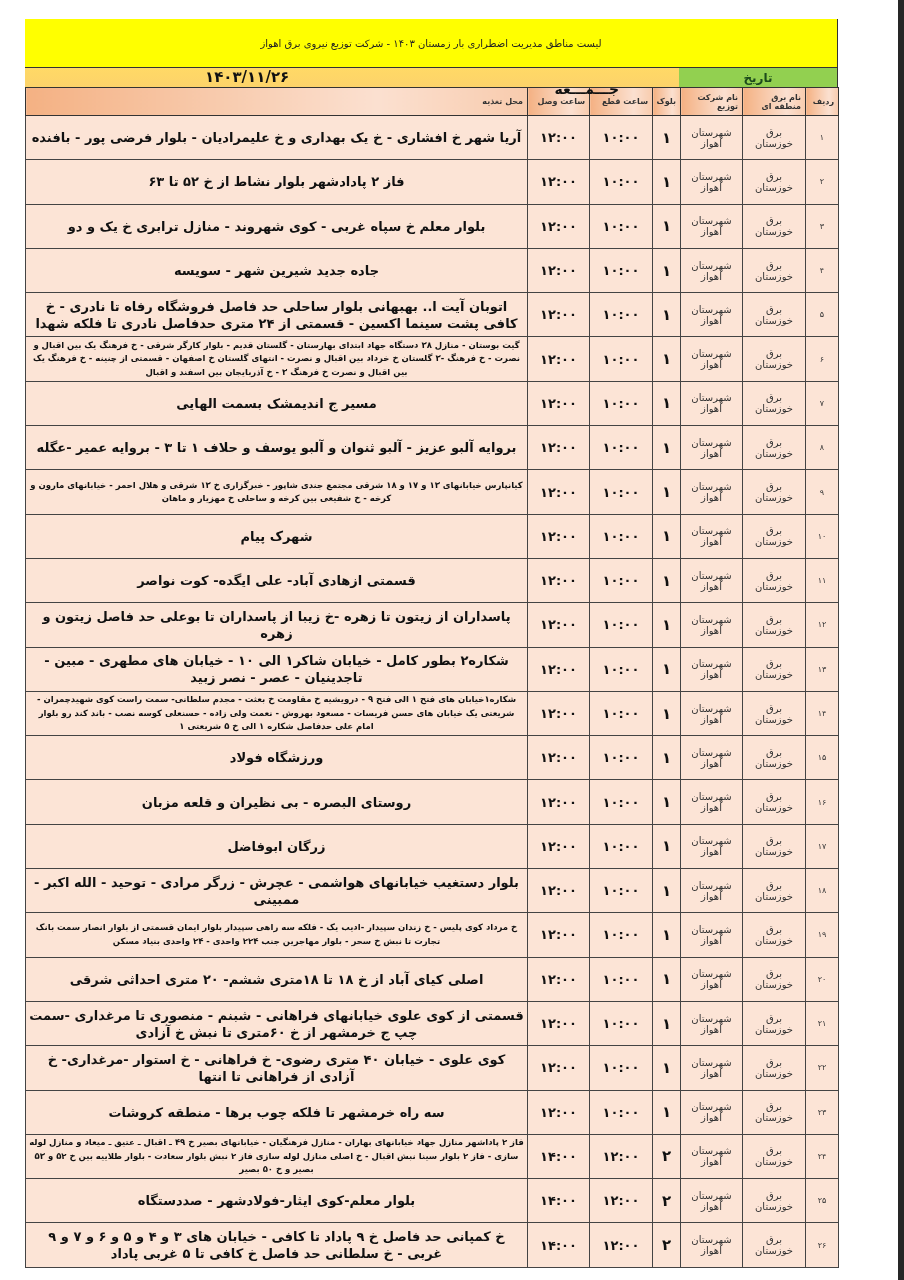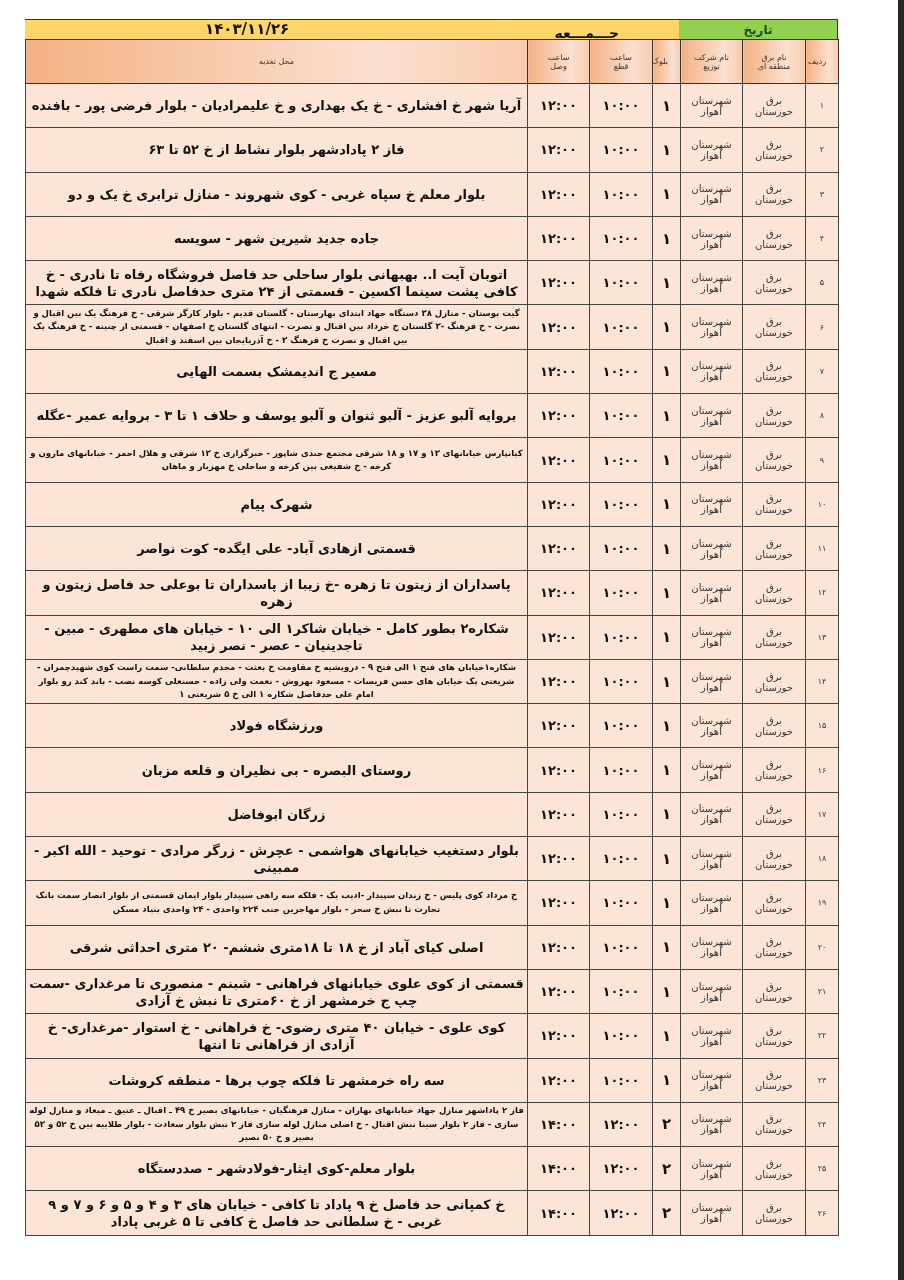--- a/index.html
+++ b/index.html
@@ -18,51 +18,54 @@
     height:19px; display:flex; direction:rtl; border-top:1px solid #333;
   }
   .date-label {
     width:158px; background:#92d050; color:#1c4b1c; font-weight:bold; font-size:12px;
     display:flex; align-items:center; justify-content:center; border-right:1px solid #333;
   }
   .date-main {
     flex:1; background:linear-gradient(#ffd966,#fcd36a); position:relative;
   }
   .day-name {
-    position:absolute; right:60px; top:4px; height:32px; line-height:19px;
+    position:absolute; right:60px; top:12px; height:32px; line-height:19px;
     font-weight:bold; font-size:14px; color:#111; letter-spacing:2px;
   }
   .date-val {
     position:absolute; left:180px; top:0; height:18px; line-height:19px;
     font-weight:bold; font-size:15px; color:#111;
   }
   table { border-collapse:collapse; width:813px; table-layout:fixed; direction:rtl; }
   th {
-    height:19px; font-weight:normal; font-size:8px; color:#333;
+    height:19px; font-weight:bold; font-size:8px; color:#333;
     background:linear-gradient(90deg,#f4b183,#fbe0d0 70%,#f8cbad);
-    border:1px solid #333; padding:12px;
+    border:1px solid #333; padding:4px;text-align:right;
   }
   td {
     background:#fce4d6; border:1px solid #444; text-align:center; padding:0 3px;
     color:#111; overflow:hidden;
   }
   tr.data-row td { height:43.3px; }
   .c-num { font-size:8px; color:#333; }
   .c-region, .c-company { font-size:10px; color:#333; }
   .c-block { font-size:15px; font-weight:bold; }
   .c-time { font-size:13px; font-weight:bold; }
   .c-loc { font-size:13px; font-weight:bold; line-height:17px; }
   .c-loc.small { font-size:8.5px; line-height:13.5px; }
 </style>
 </head>
 <body>
 
 <div class="right-bar"></div>
 
 <div class="sheet">
+  <div class="banner">
+    <span>لیست مناطق مدیریت اضطراری بار زمستان ۱۴۰۳ - شرکت توزیع نیروی برق اهواز</span>
+  </div>
 
   <div class="date-row">
     <div class="date-label">تاریخ</div>
     <div class="date-main">
       <span class="day-name">جـــمـــعه</span>
       <span class="date-val">۱۴۰۳/۱۱/۲۶</span>
     </div>
   </div>
 
   <table>

